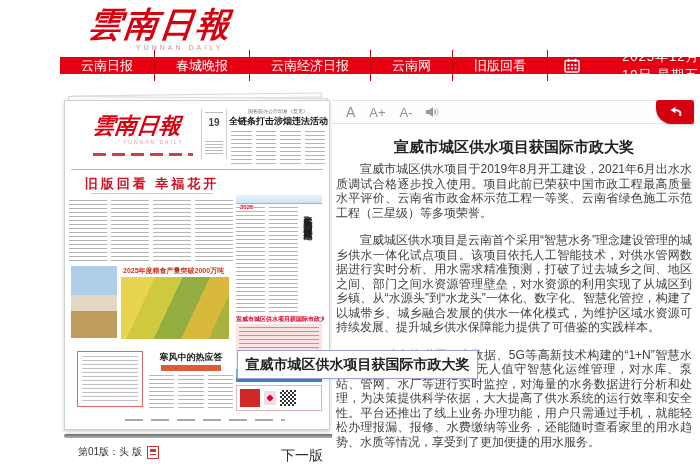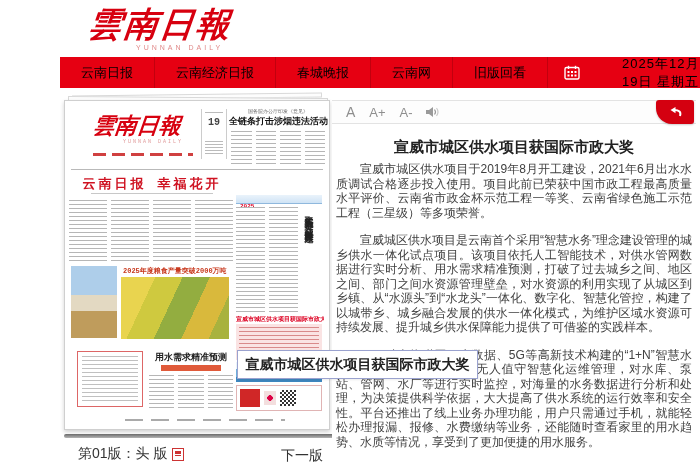--- a/index.html
+++ b/index.html
@@ -7,34 +7,34 @@
   body { font-family:"Liberation Sans","DejaVu Sans",sans-serif; }
   .screen { position:relative; width:700px; height:467px; background:#fff; overflow:hidden; }
 
   
   .logo { position:absolute; left:88px; top:6px; width:160px; height:50px; }
   .logo-main { font-family:"Liberation Serif","DejaVu Serif",serif; font-style:italic; font-weight:bold;
                font-size:34px; color:#d7000f; letter-spacing:2px; line-height:38px; transform:skewX(-6deg); }
   .logo-sub { font-size:7px; color:#e08a8a; letter-spacing:3px; margin-left:48px; }
 
   
-  .navbar { position:absolute; left:60px; top:57px; width:640px; height:31px; background:#e60012;
-            display:flex; align-items:center; color:#000000; font-size:13px; }
+  .navbar { position:absolute; left:60px; top:57px; width:640px; height:17px; background:#e60012;
+            display:flex; align-items:center; color:#ffffff; font-size:13px; }
   .nav-item { padding:0 21px; line-height:31px; border-right:1px solid #c2000e; cursor:pointer; white-space:nowrap; }
   .nav-cal { padding:0 16px; border-right:none; display:flex; align-items:center; }
   .nav-date { margin-left:26px; letter-spacing:1px; }
 
   
   .paper-wrap { position:absolute; left:64px; top:94px; width:270px; height:346px; }
   .stack { position:absolute; background:#fdfdfd; border:1px solid #d9d9d9; height:5px; }
   .stack.s1 { top:0; left:8px; right:12px; transform:rotate(-0.7deg); }
   .stack.s2 { top:3px; left:4px; right:6px; transform:rotate(0.4deg); }
   .sheet { position:absolute; top:6px; left:0; width:266px; height:330px; background:#fff;
            border:1px solid #cfcfcf; box-shadow:0 2px 4px rgba(0,0,0,.18); overflow:hidden; }
-  .sheet * { position:absolute;font-family:Liberation Mono, monospace; }
+  .sheet * { position:absolute; }
   .cols { display:flex; gap:4px; }
   .cols > i { flex:1; display:block; background:repeating-linear-gradient(to bottom,#b6b6b6 0 1px,transparent 1px 4px); position:static; }
   .p-logo { left:28px; top:10px; font-family:"Liberation Serif","DejaVu Serif",serif; font-style:italic; font-weight:bold;
             font-size:22px; color:#d7000f; transform:skewX(-6deg); white-space:nowrap; }
   .p-logo-sub { left:58px; top:38px; font-size:5px; color:#e09a9a; letter-spacing:2px; }
   .p-slogan { left:28px; top:52px; width:100px; height:3px;
               background:repeating-linear-gradient(to right,#d04040 0 13px,transparent 13px 19px); }
   .p-datebox { left:136px; top:8px; width:26px; height:50px; border-left:1px solid #ccc; border-right:1px solid #ccc;
                font-size:10px; font-weight:bold; color:#444; text-align:center; padding-top:8px; }
   .p-datebox:before { content:""; position:absolute; left:3px; top:3px; right:3px; height:3px;
@@ -76,21 +76,21 @@
   .p-qr b { position:static; width:20px; height:18px; background:#d02727; }
   .p-qr u { position:static; width:12px; height:14px; background:radial-gradient(circle at 50% 50%, #d04 30%, #f3dede 32%); }
   .p-qr s { position:static; width:16px; height:16px;
             background:repeating-conic-gradient(#333 0 25%,#fff 0 50%); background-size:4px 4px; }
   .p-folio { left:60px; top:318px; width:160px; height:2px;
              background:repeating-linear-gradient(to right,#aaa 0 18px,transparent 18px 26px); }
   .paper-shadow { position:absolute; left:64px; top:434px; width:272px; height:4px; border-radius:2px;
                   background:linear-gradient(#6a6a6a,#b5b5b5); }
 
   
-  .edition { position:absolute; left:78px; top:445px; font-size:14px; color:#333; display:flex; align-items:center; gap:5px; }
+  .edition { position:absolute; left:78px; top:445px; font-size:10px; color:#333; display:flex; align-items:center; gap:5px; }
   .pdf-ic { width:12px; height:13px; background:#fff; border:1px solid #c33; position:relative; display:inline-block; }
   .pdf-ic:before { content:""; position:absolute; left:2px; top:2px; right:2px; height:2px; background:#c33; }
   .pdf-ic:after { content:""; position:absolute; left:2px; bottom:2px; right:2px; height:5px;
                   background:repeating-linear-gradient(to bottom,#c33 0 1px,transparent 1px 2.5px); }
   .next-page { position:absolute; left:281px; top:447px; font-size:14px; color:#333; cursor:pointer; }
 
   
   .panel { position:absolute; left:332px; top:100px; width:364px; height:367px; background:#fff; }
   .toolbar { position:absolute; left:0; top:0; width:100%; height:24px; border-top:1px solid #e3e3e3;
              border-bottom:1px solid #e3e3e3; background:#fdfdfd; display:flex; align-items:center; }
@@ -117,22 +117,22 @@
 
 <div class="screen">
 
   <div class="logo">
     <div class="logo-main">雲南日報</div>
     <div class="logo-sub">YUNNAN DAILY</div>
   </div>
 
   <div class="navbar">
     <div class="nav-item">云南日报</div>
+    <div class="nav-item">春城晚报</div>
     <div class="nav-item">云南经济日报</div>
-    <div class="nav-item">春城晚报</div>
     <div class="nav-item">云南网</div>
     <div class="nav-item">旧版回看</div>
     <div class="nav-cal">
       <svg width="16" height="15" viewBox="0 0 16 15">
         <rect x="1" y="2.5" width="14" height="11.5" rx="1.5" fill="none" stroke="#fff" stroke-width="1.4"></rect>
         <line x1="4.5" y1="0.8" x2="4.5" y2="4" stroke="#fff" stroke-width="1.4"></line>
         <line x1="11.5" y1="0.8" x2="11.5" y2="4" stroke="#fff" stroke-width="1.4"></line>
         <rect x="3.5" y="6" width="2" height="2" fill="#fff"></rect>
           <rect x="7" y="6" width="2" height="2" fill="#fff"></rect>
         <rect x="10.5" y="6" width="2" height="2" fill="#fff"></rect>
@@ -154,21 +154,21 @@
       <div class="p-datebox">19</div>
       <div class="p-kicker">国务院办公厅印发《意见》</div>
       <div class="p-headline1">全链条打击涉烟违法活动</div>
       <div class="p-mastcols cols">
           <i></i>
           <i></i>
           <i></i>
           <i></i>
         </div>
       <div class="p-rule"></div>
-      <div class="p-bigred">云南日报 幸福花开</div>
+      <div class="p-bigred">旧版回看 幸福花开</div>
       <div class="p-bigred-sub"></div>
       <div class="p-leftcols cols">
           <i></i>
           <i></i>
           <i></i>
           <i></i>
         </div>
       <div class="p-banner"><span>2025</span></div>
       <div class="p-rightcols cols">
           <i></i>
@@ -179,21 +179,21 @@
       <div class="p-grain">2025年度粮食产量突破2000万吨</div>
       <div class="p-photo2"></div>
       <div class="p-hl-red">宣威市城区供水项目获国际市政大奖</div>
       <div class="p-pink">
           <i></i>
         </div>
       <div class="p-water"></div>
       <div class="p-boxred">
           <i></i>
         </div>
-      <div class="p-hl-cold">用水需求精准预测</div>
+      <div class="p-hl-cold">寒风中的热应答</div>
       <div class="p-coldbar"></div>
       <div class="p-coldcols cols">
           <i></i>
           <i></i>
           <i></i>
         </div>
       <div class="p-qr">
           <b></b>
           <u></u>
           <s></s>

